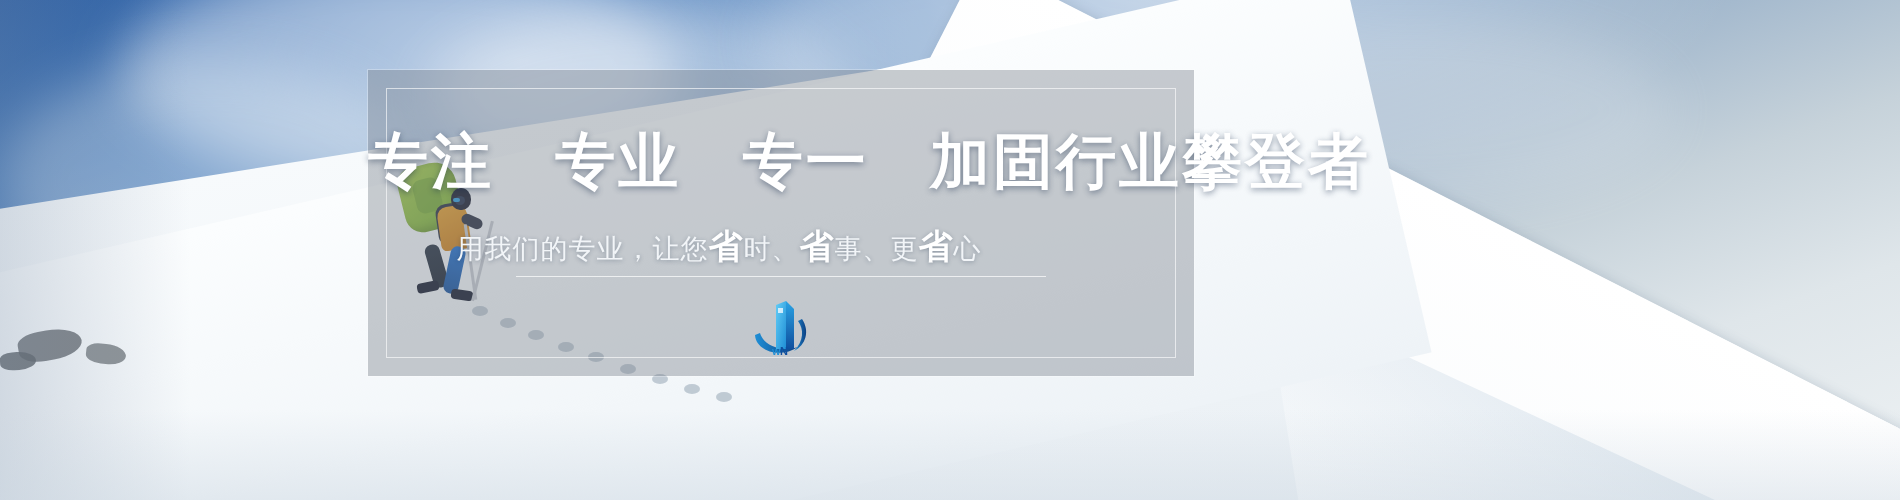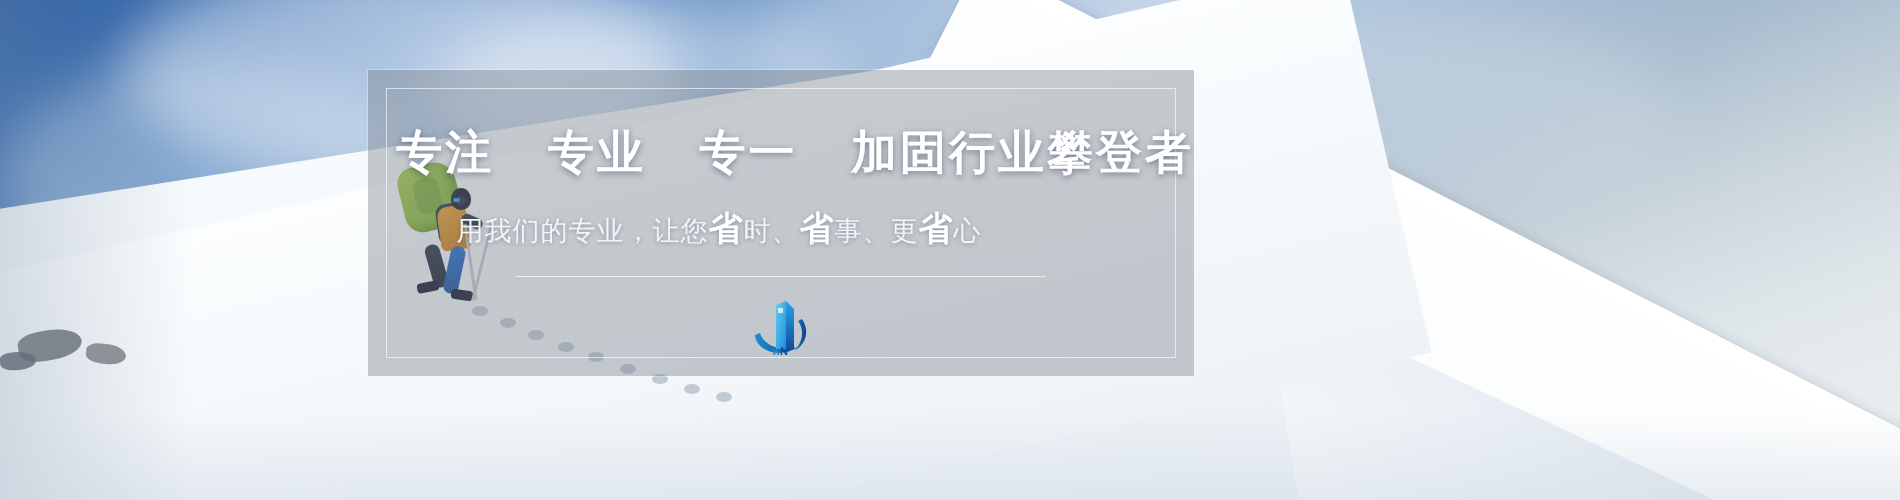--- a/index.html
+++ b/index.html
@@ -86,28 +86,28 @@
   }
   .panel-inner{
     position:absolute;left:18px;top:18px;right:18px;bottom:18px;
     border:1px solid rgba(255,255,255,.62);
     pointer-events:none;
   }
 
   
   .content{position:absolute;left:368px;top:70px;width:826px;height:306px;}
   .headline{
-    position:absolute;left:0;top:52px;width:826px;text-align:right;
-    color:#ffffff;font-size:46px;font-weight:bold;letter-spacing:3px;
+    position:absolute;left:0;top:52px;width:826px;text-align:left;
+    color:#ffffff;font-size:60px;font-weight:bold;letter-spacing:3px;
     text-shadow:0 2px 6px rgba(20,40,70,.45);
     white-space:nowrap;
   }
   .headline .gap{display:inline-block;width:22px;}
   .subline{
-    position:absolute;left:0;top:136px;width:702px;text-align:center;
+    position:absolute;left:0;top:154px;width:702px;text-align:center;
     color:#f2f5f8;font-size:27px;font-weight:300;letter-spacing:1px;
     text-shadow:0 1px 4px rgba(30,50,75,.35);
     white-space:nowrap;
   }
   .subline .em{font-size:34px;font-weight:bold;color:#ffffff;}
   .divider{
     position:absolute;left:148px;top:206px;width:530px;height:1px;
     background:rgba(255,255,255,.70);
   }
   .brandrow{

